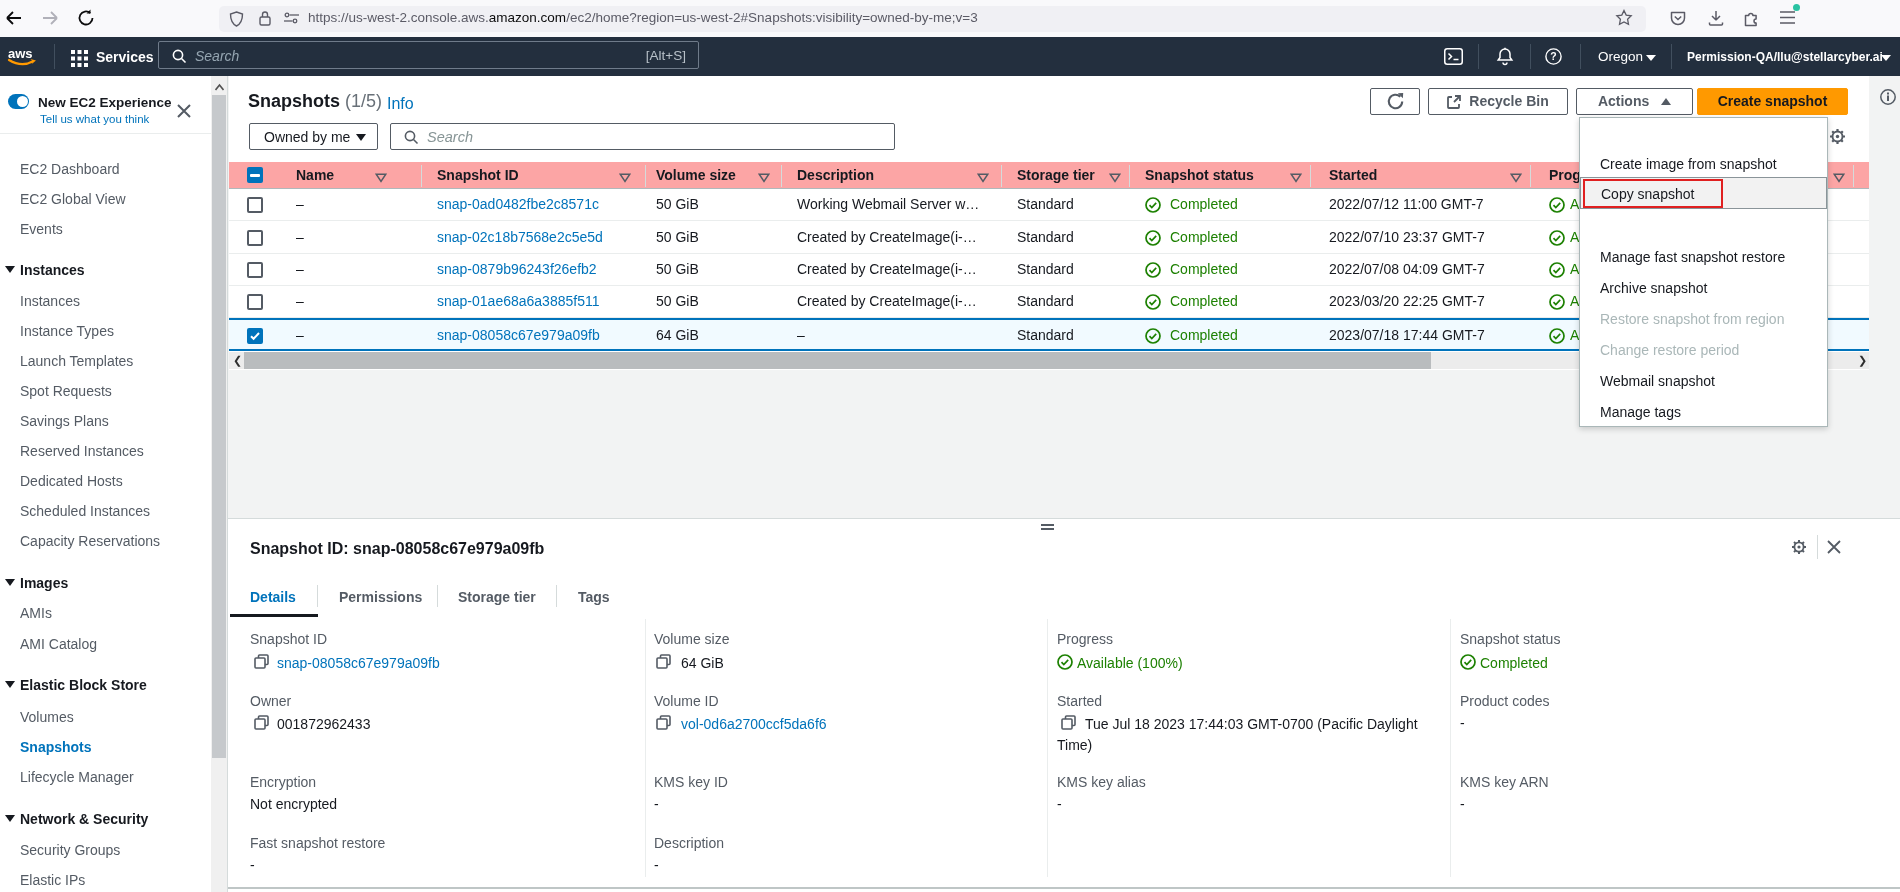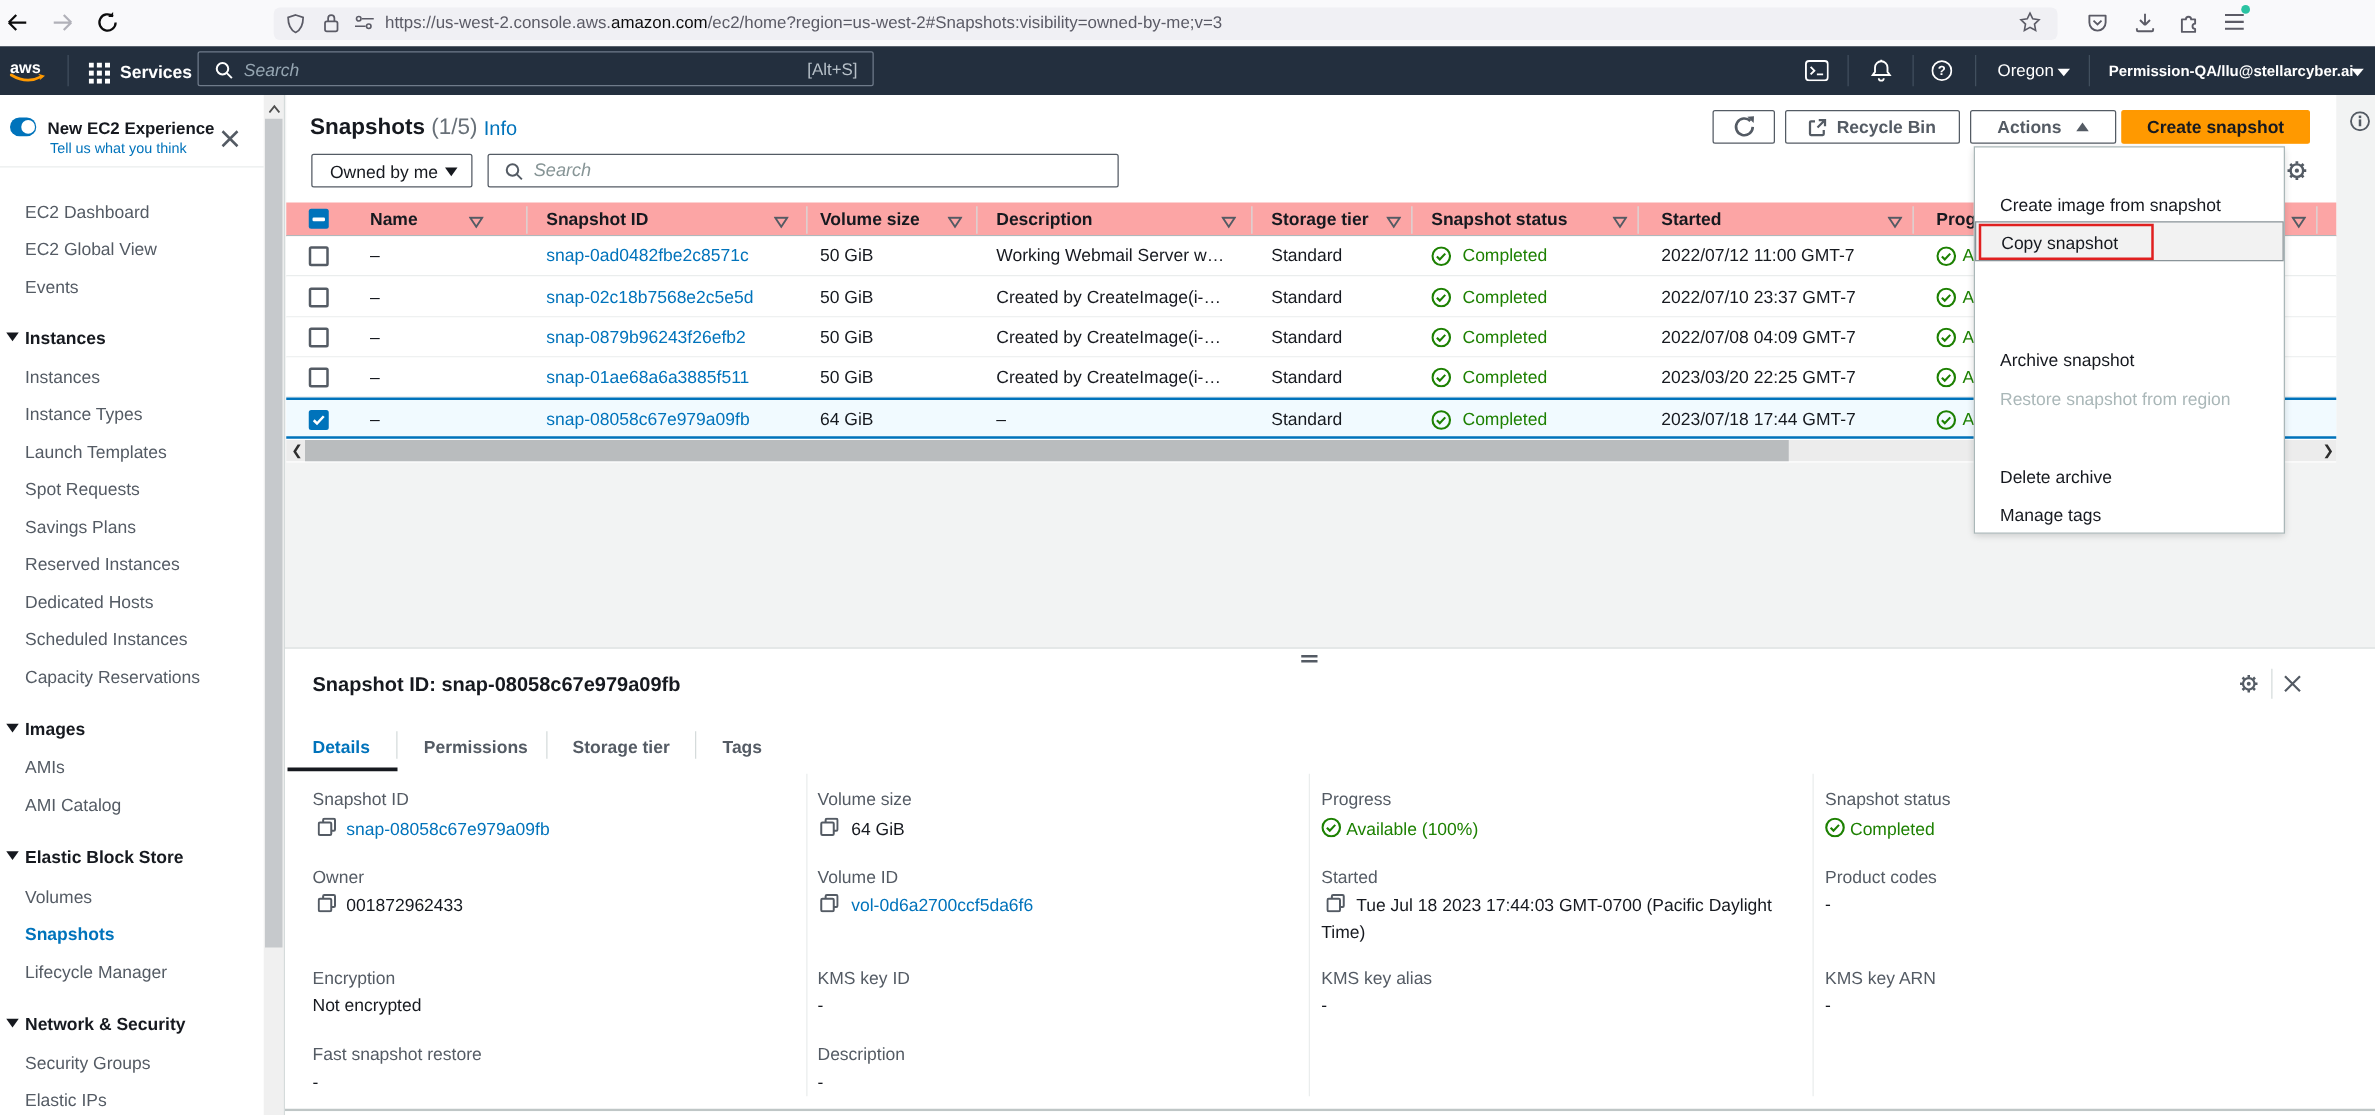--- a/index.html
+++ b/index.html
@@ -491,23 +491,25 @@
     <div class="dlabel" style="left:1232px;top:255px">KMS key ARN</div>
     <div class="dval" style="left:1232px;top:277px">-</div>
   </div>
   <div class="abs" style="left:0;top:813px;width:1672px;height:3px;background:#fff"></div>
 </div>
 
 <div id="menu">
   <div class="mi" style="top:59px;height:32px;background:#f2f2f2;border:1px solid #8a9499;line-height:32px">Copy snapshot</div>
   <div class="mi" style="top:31px">Create image from snapshot</div>
   <div class="abs" style="left:2.5px;top:61px;width:140px;height:29px;border:2.5px solid #e02020"></div>
+  <div class="mi" style="top:124px">Manage fast snapshot restore</div>
   <div class="mi" style="top:155px">Archive snapshot</div>
   <div class="mi mid" style="top:186px">Restore snapshot from region</div>
-  <div class="mi" style="top:248px">Delete archive</div>
+  <div class="mi mid" style="top:217px">Change restore period</div>
+  <div class="mi" style="top:248px">Webmail snapshot</div>
   <div class="mi" style="top:279px">Manage tags</div>
 </div>
 
 <svg class="abs" style="left:1829px;top:128px;z-index:60" width="17" height="17" viewBox="0 0 17 17">
     <path d="M8.5 1 v2 M8.5 14 v2 M1 8.5 h2 M14 8.5 h2 M3.2 3.2 l1.5 1.5 M12.3 12.3 l1.5 1.5 M13.8 3.2 l-1.5 1.5 M4.7 12.3 l-1.5 1.5" stroke="#545b64" stroke-width="2.2"></path>
     <circle cx="8.5" cy="8.5" r="5" stroke="#545b64" stroke-width="1.9" fill="none"></circle>
     <circle cx="8.5" cy="8.5" r="1.7" fill="#545b64"></circle>
   </svg>
 
 </body></html>

